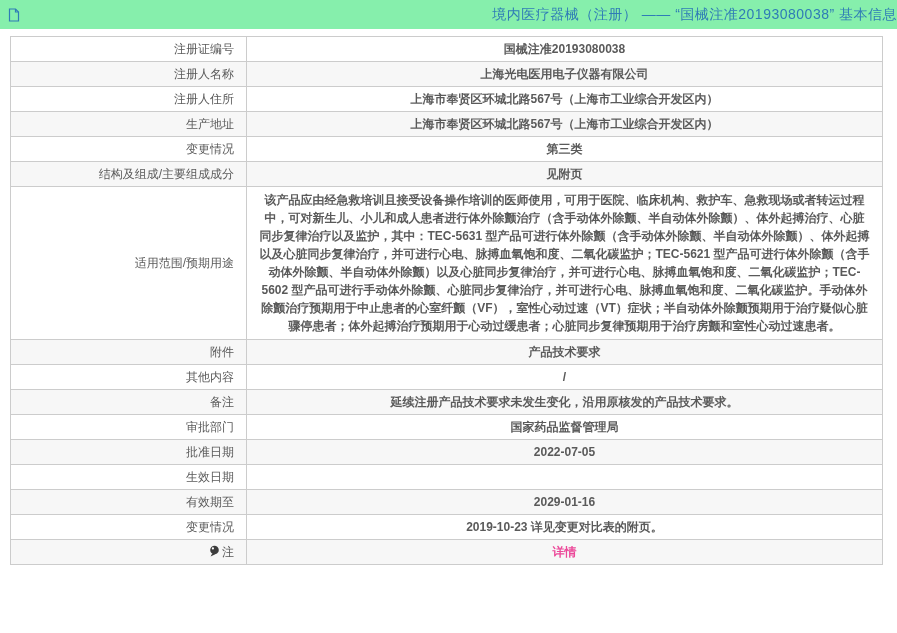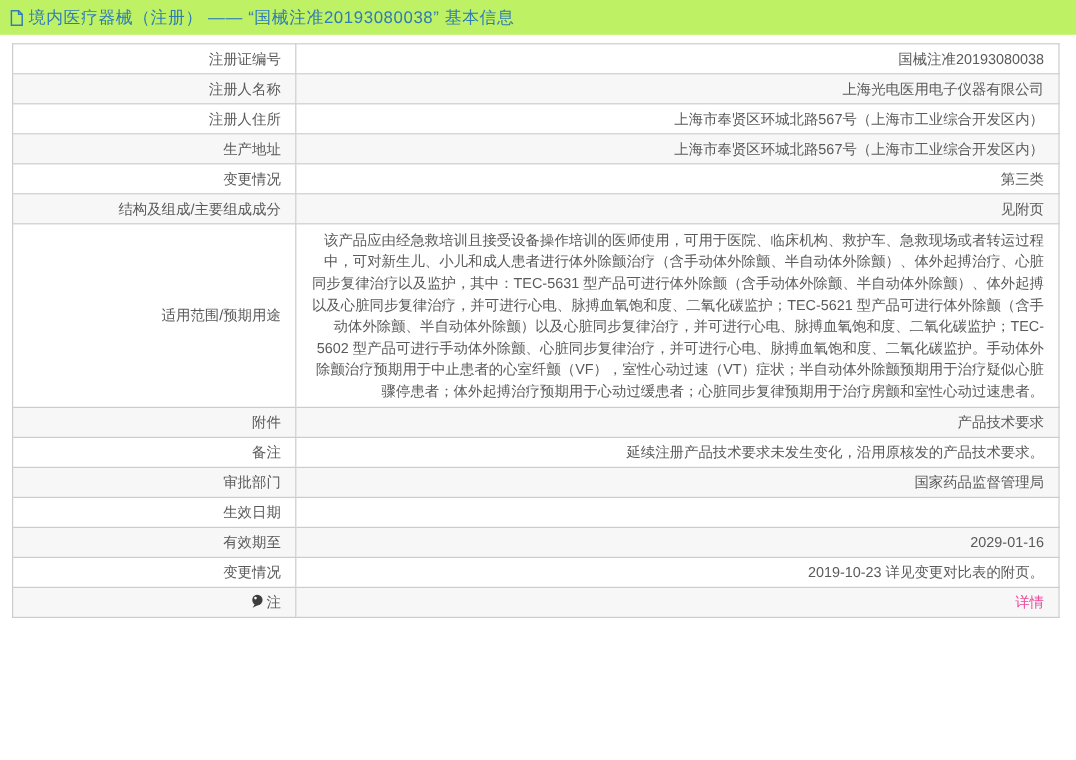--- a/index.html
+++ b/index.html
@@ -3,23 +3,23 @@
 <meta charset="utf-8">
 <style>
   html,body{margin:0;padding:0;}
   body{
     width:897px;height:633px;overflow:hidden;
     background:#ffffff;
     font-family:"Liberation Sans","DejaVu Sans",sans-serif;
     -webkit-font-smoothing:antialiased;
   }
   .topbar{
-    height:29px;background:#bef264;
+    height:29px;background:#86efac;
     display:flex;align-items:center;
-    padding-left:8px;box-sizing:border-box;
+    padding-left:8px;box-sizing:border-box;justify-content:space-between;
   }
   .doc-icon{display:inline-flex;margin-right:4px;margin-top:1px;}
   .page-title{
     color:#2f7cb6;font-size:14px;letter-spacing:0.5px;
     white-space:nowrap;
   }
   table.info{
     border-collapse:collapse;
     margin:7px 14px 0 10px;
     width:873px;
@@ -35,21 +35,21 @@
     box-sizing:border-box;
     line-height:18px;
     overflow:hidden;
     margin-top:13px;
   }
   table.info td.label{
     width:236px;
     text-align:right;
     white-space:nowrap;
   }
-  table.info td.value{text-align:right;}
+  table.info td.value{text-align:center;font-weight:bold;}
   table.info tr:nth-child(even) td{background:#f7f7f7;}
   table.info tr:nth-child(odd) td{background:#ffffff;}
   table.info tr.tall td{
     height:127px;
     padding:4px 12px;
   }
   .val.link{color:#ec4899;cursor:pointer;}
   .note-ico{display:inline-flex;vertical-align:-1px;margin-right:2px;}
 </style>
 </head>
@@ -93,26 +93,34 @@
   </tr>
       <tr class="tall">
     <td class="label"><span class="lbl">适用范围/预期用途</span></td>
     <td class="value"><span class="val">该产品应由经急救培训且接受设备操作培训的医师使用，可用于医院、临床机构、救护车、急救现场或者转运过程中，可对新生儿、小儿和成人患者进行体外除颤治疗（含手动体外除颤、半自动体外除颤）、体外起搏治疗、心脏同步复律治疗以及监护，其中：TEC-5631 型产品可进行体外除颤（含手动体外除颤、半自动体外除颤）、体外起搏以及心脏同步复律治疗，并可进行心电、脉搏血氧饱和度、二氧化碳监护；TEC-5621 型产品可进行体外除颤（含手动体外除颤、半自动体外除颤）以及心脏同步复律治疗，并可进行心电、脉搏血氧饱和度、二氧化碳监护；TEC-5602 型产品可进行手动体外除颤、心脏同步复律治疗，并可进行心电、脉搏血氧饱和度、二氧化碳监护。手动体外除颤治疗预期用于中止患者的心室纤颤（VF），室性心动过速（VT）症状；半自动体外除颤预期用于治疗疑似心脏骤停患者；体外起搏治疗预期用于心动过缓患者；心脏同步复律预期用于治疗房颤和室性心动过速患者。</span></td>
   </tr>
       <tr>
     <td class="label"><span class="lbl">附件</span></td>
     <td class="value"><span class="val">产品技术要求</span></td>
   </tr>
       <tr>
+    <td class="label"><span class="lbl">其他内容</span></td>
+    <td class="value"><span class="val">/</span></td>
+  </tr>
+      <tr>
     <td class="label"><span class="lbl">备注</span></td>
     <td class="value"><span class="val">延续注册产品技术要求未发生变化，沿用原核发的产品技术要求。</span></td>
   </tr>
       <tr>
     <td class="label"><span class="lbl">审批部门</span></td>
     <td class="value"><span class="val">国家药品监督管理局</span></td>
+  </tr>
+      <tr>
+    <td class="label"><span class="lbl">批准日期</span></td>
+    <td class="value"><span class="val">2022-07-05</span></td>
   </tr>
       <tr>
     <td class="label"><span class="lbl">生效日期</span></td>
     <td class="value"><span class="val"></span></td>
   </tr>
       <tr>
     <td class="label"><span class="lbl">有效期至</span></td>
     <td class="value"><span class="val">2029-01-16</span></td>
   </tr>
       <tr>

